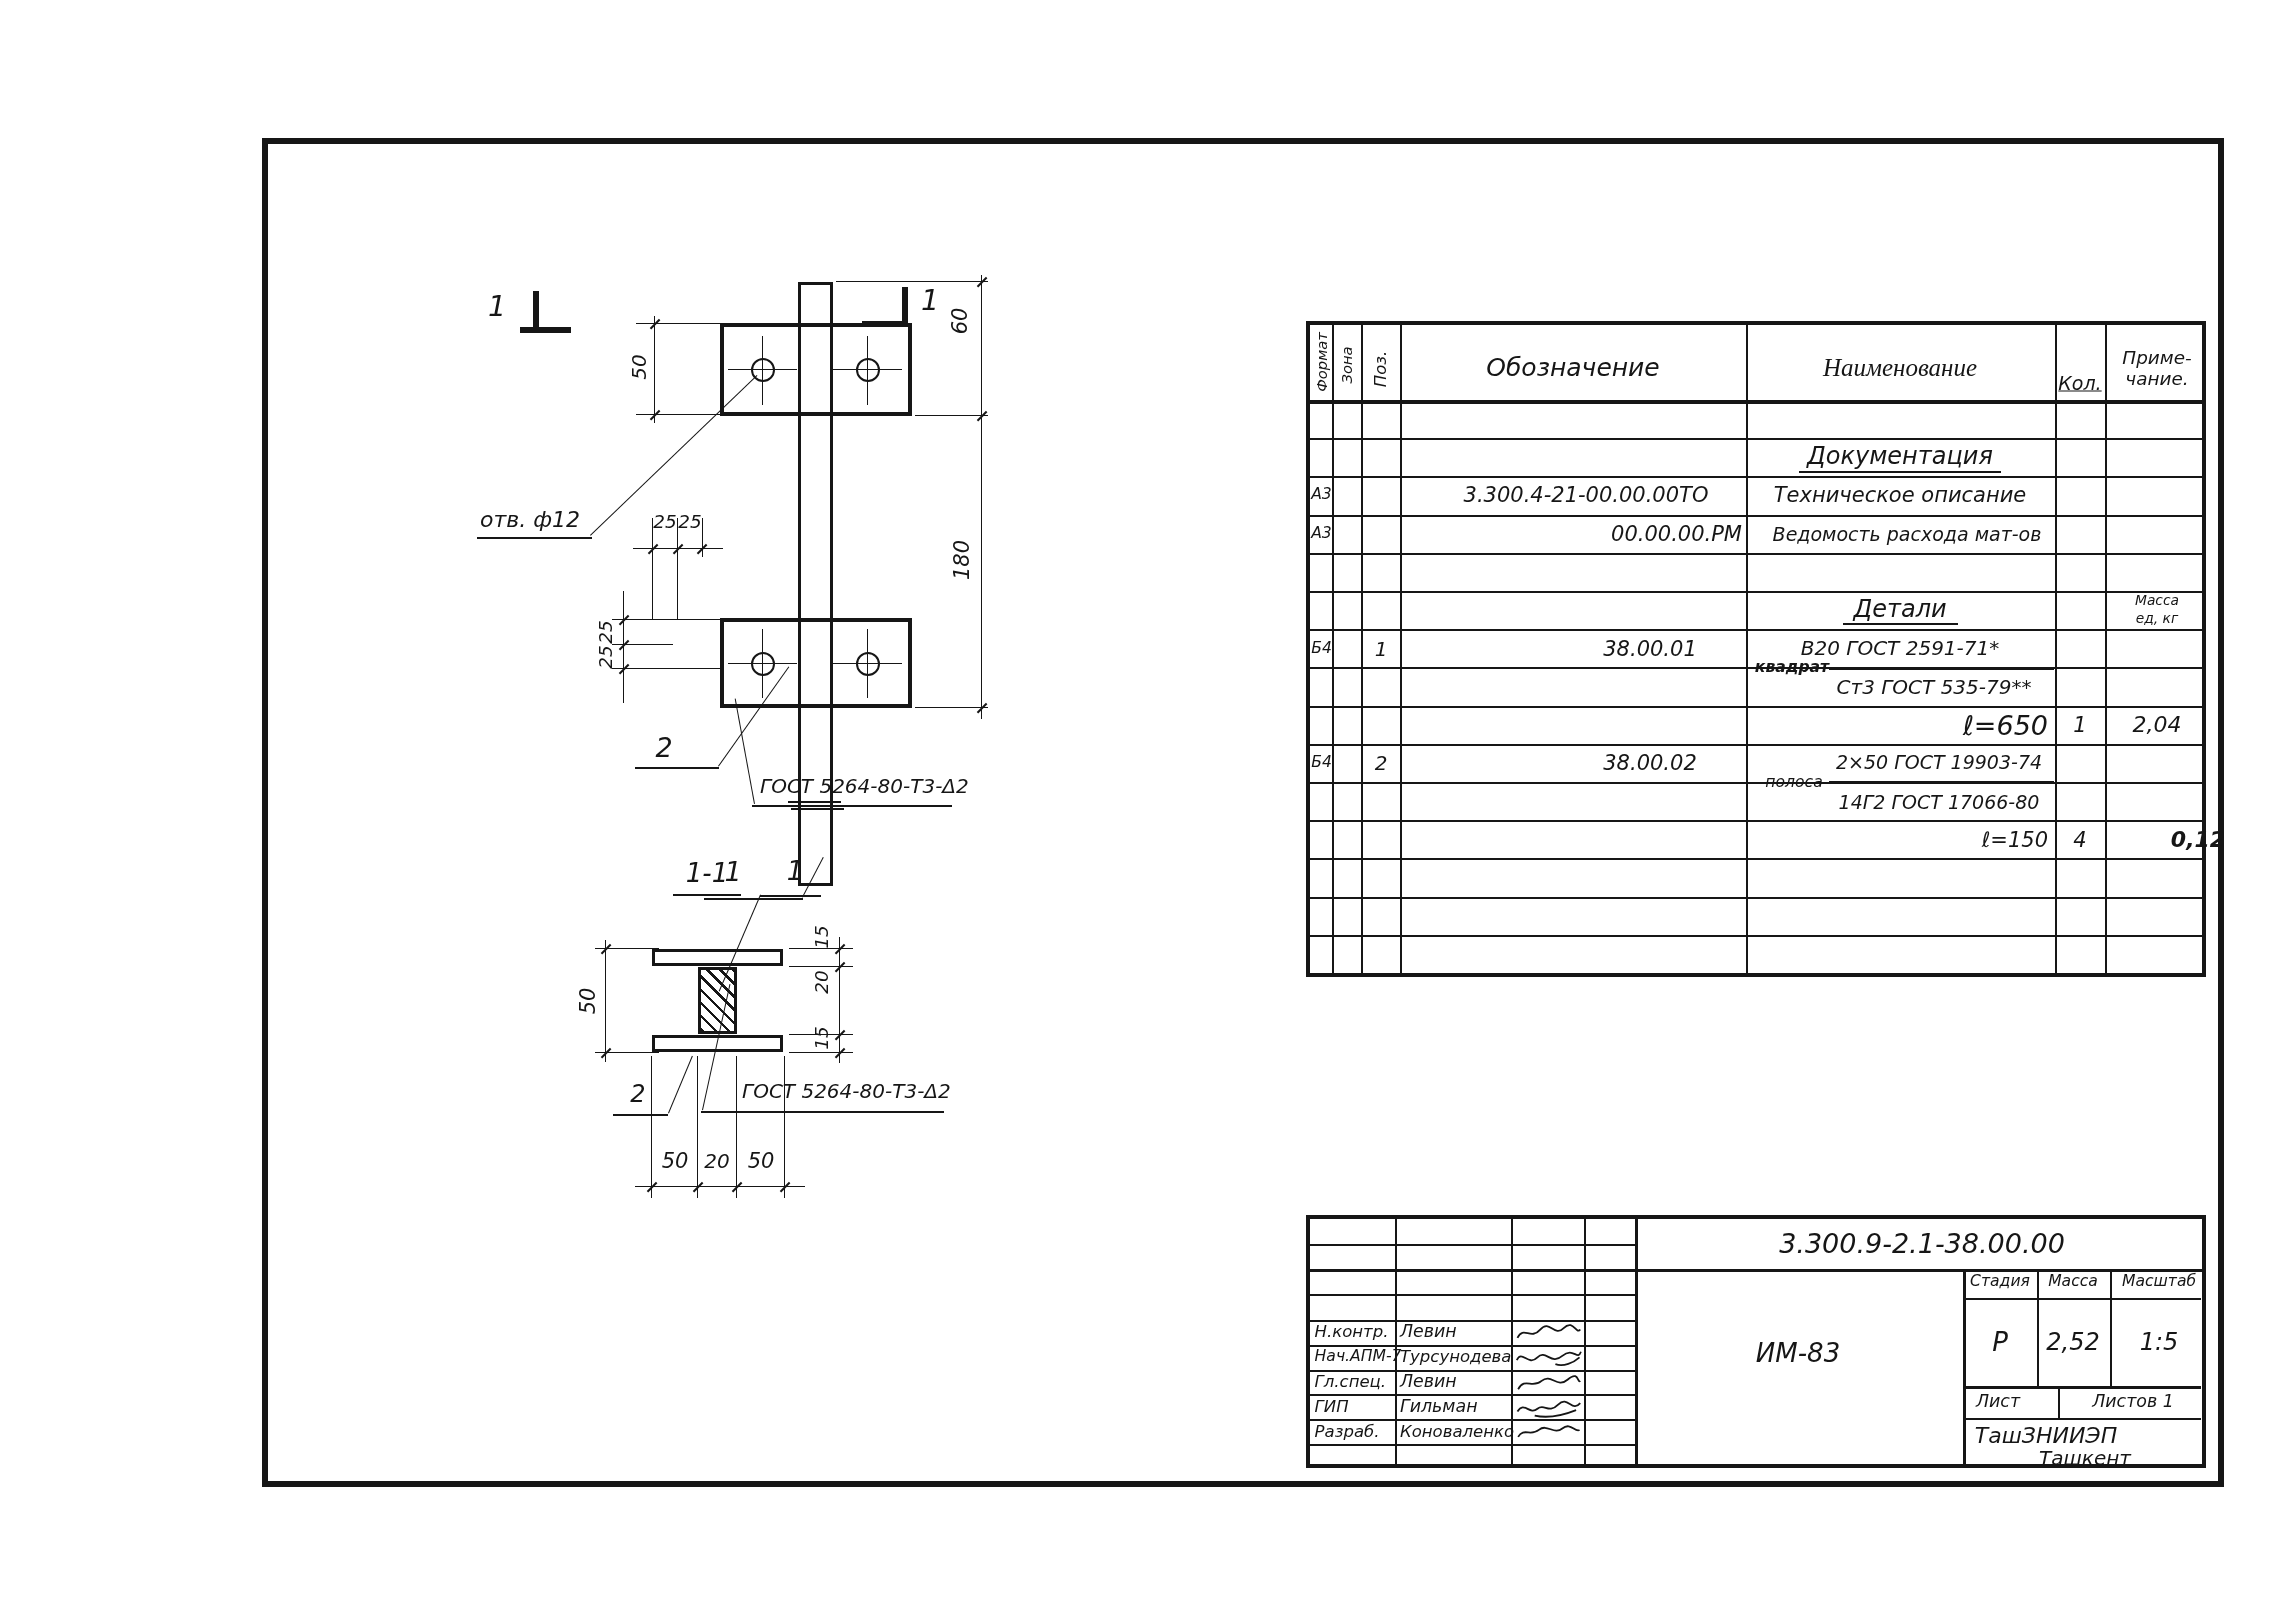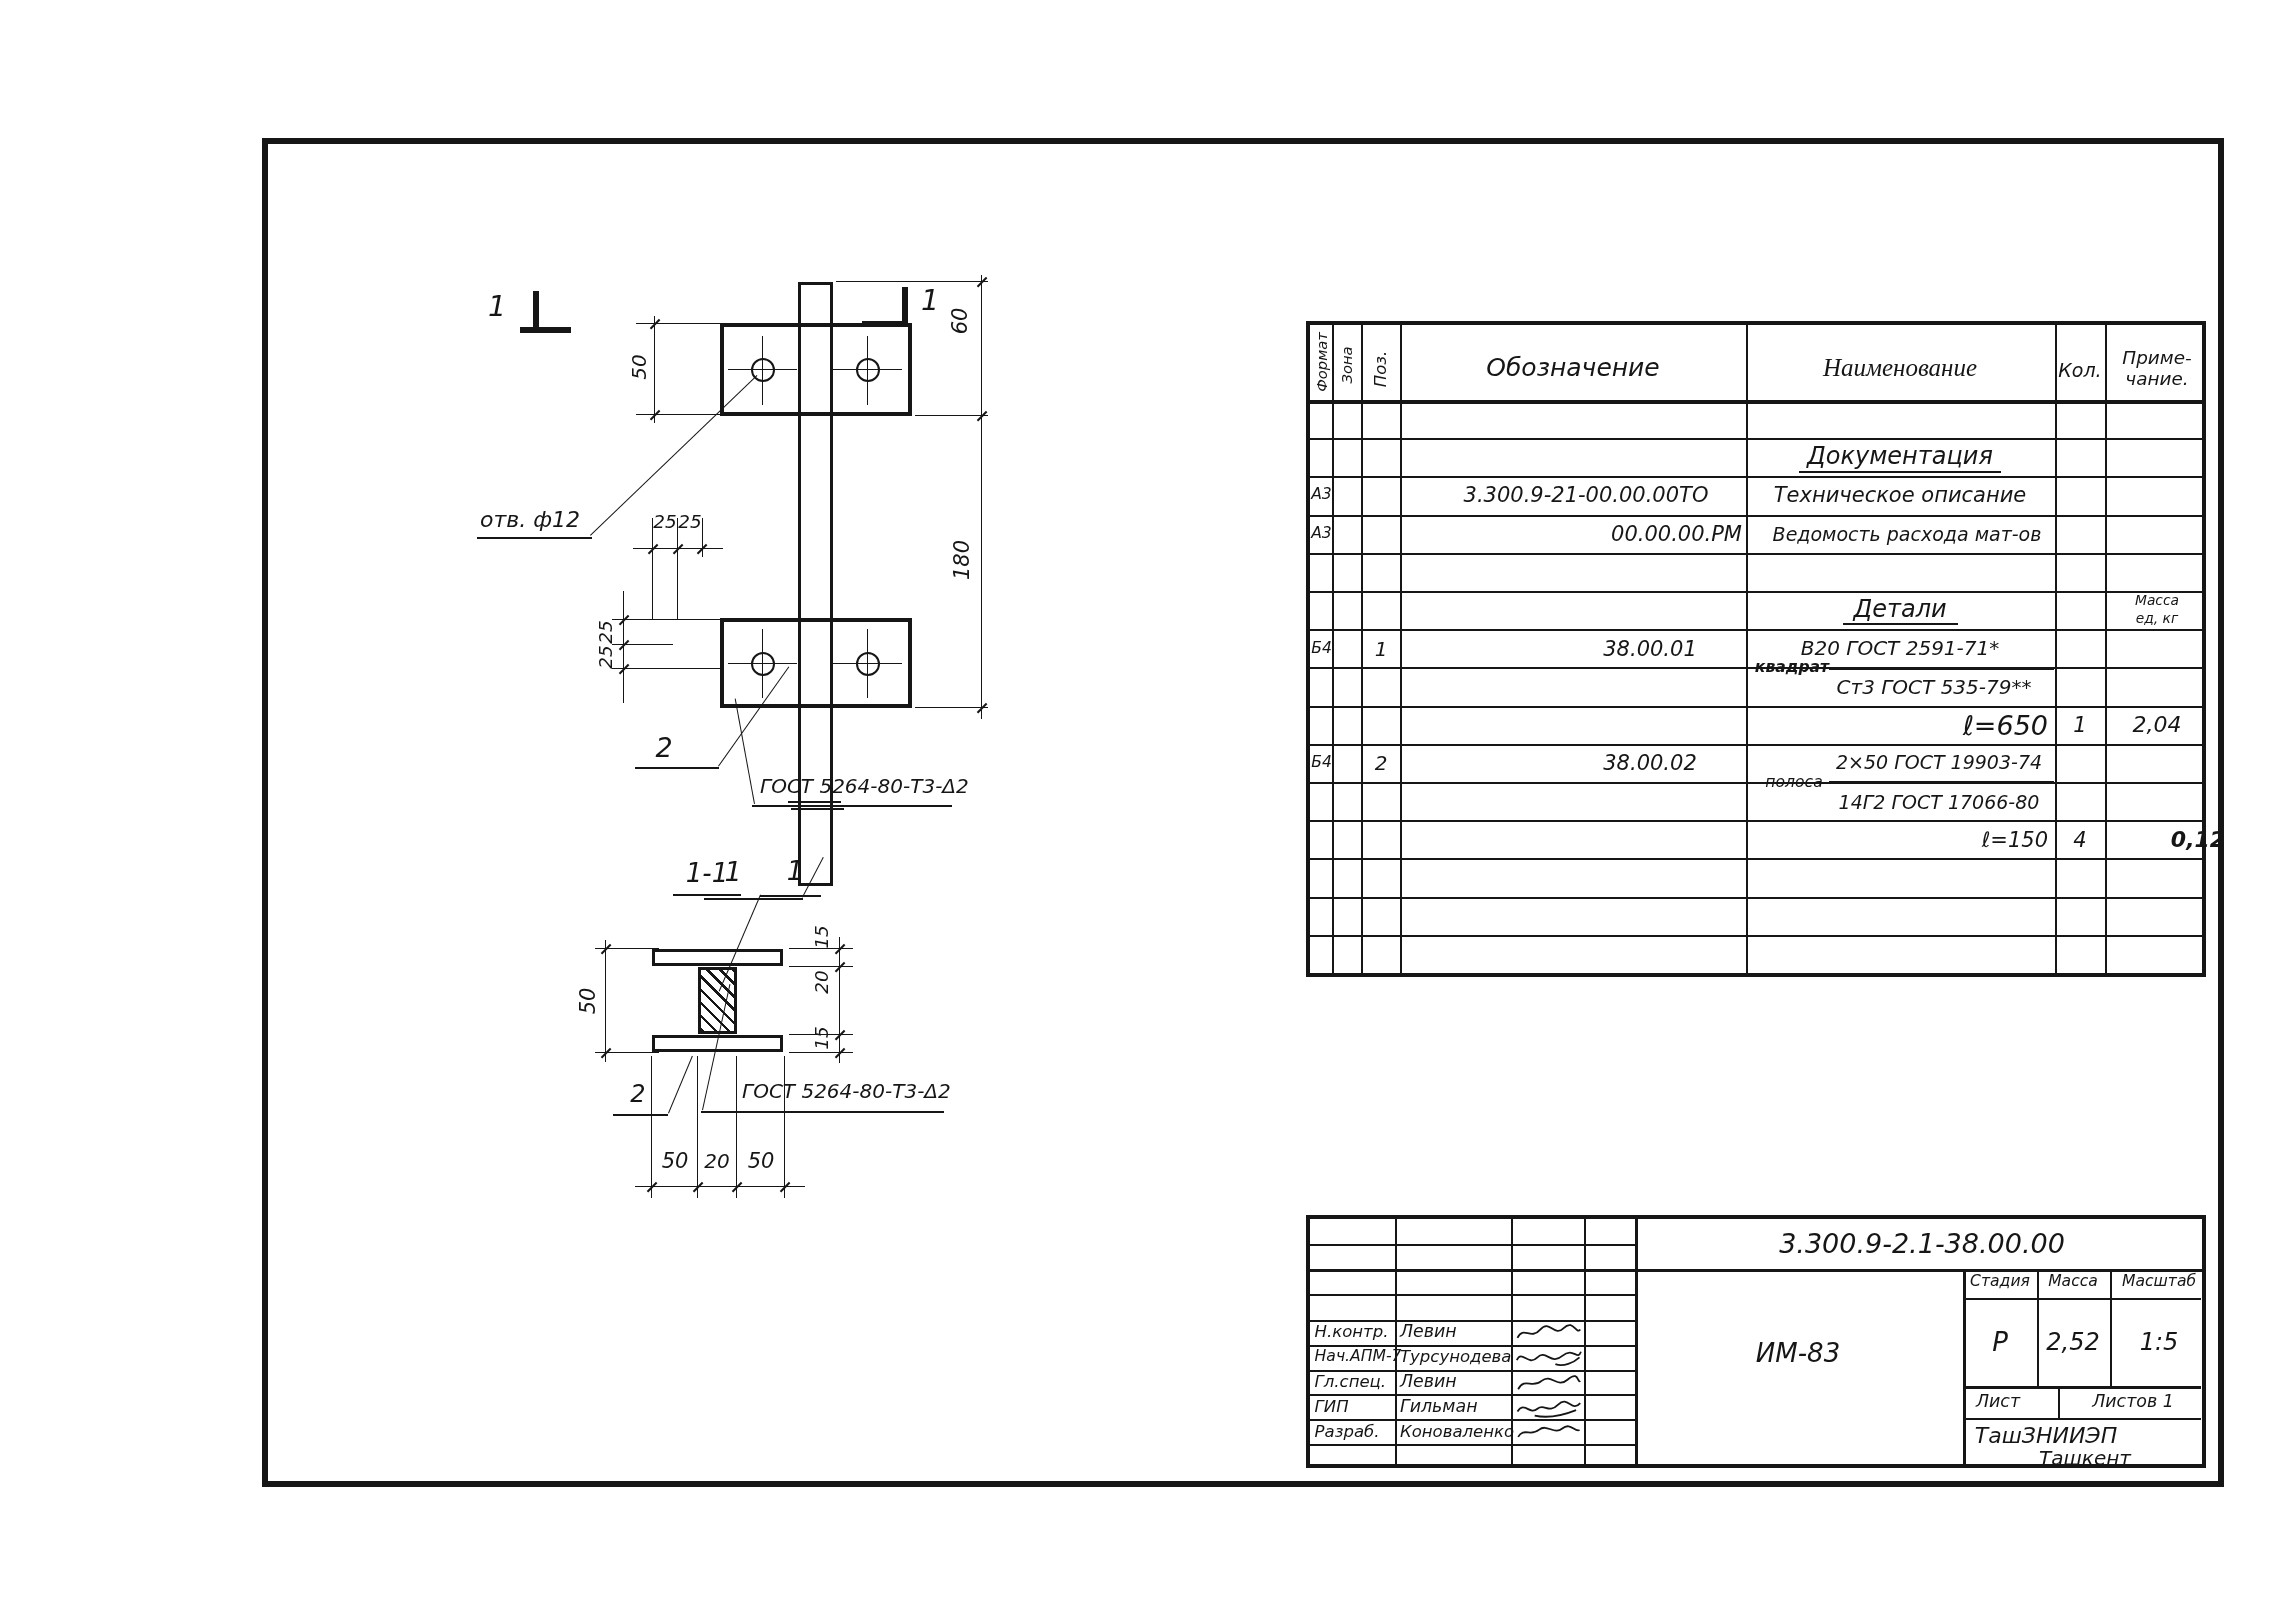--- a/index.html
+++ b/index.html
@@ -203,29 +203,29 @@
     <div class="hl" style="left:0;top:610px;width:892px;height:2.3px;"></div>
 
     <div class="hl" style="left:519px;top:342px;width:225px;height:3.2px;"></div>
     <div class="hl" style="left:519px;top:456px;width:225px;height:3.2px;"></div>
 
     <div class="rot" style="left:12px;top:37px;font-size:14.7px;">Формат</div>
     <div class="rot" style="left:37px;top:40px;font-size:14.7px;">Зона</div>
     <div class="rot" style="left:71px;top:44px;font-size:16.5px;">Поз.</div>
     <div class="t" style="left:263px;top:42px;font-size:25px;">Обозначение</div>
     <div class="t" style="left:590px;top:42px;font-size:25px;font-family:Liberation Serif, serif;">Наименование</div>
-    <div class="t" style="left:770px;top:45px;font-size:19px;">Кол.</div>
+    <div class="t" style="left:770px;top:58px;font-size:19px;text-decoration:underline;">Кол.</div>
     <div class="t" style="left:847px;top:33px;font-size:18.4px;">Приме-</div>
     <div class="t" style="left:847px;top:54px;font-size:18.4px;">чание.</div>
 
     <div class="t" style="left:590px;top:131px;font-size:24px;">Документация</div>
     <div class="hl" style="left:489px;top:146px;width:202px;height:2.3px;"></div>
 
     <div class="t" style="left:11.5px;top:170px;font-size:15.6px;">А3</div>
-    <div class="t" style="left:276px;top:170px;font-size:21px;">3.300.9-21-00.00.00ТО</div>
+    <div class="t" style="left:276px;top:170px;font-size:21px;">3.300.4-21-00.00.00ТО</div>
     <div class="t" style="left:590px;top:170px;font-size:21px;">Техническое описание</div>
 
     <div class="t" style="left:11.5px;top:209px;font-size:15.6px;">А3</div>
     <div class="tr" style="left:432px;top:209px;font-size:21px;">00.00.00.РМ</div>
     <div class="t" style="left:597px;top:209px;font-size:19px;">Ведомость расхода мат-ов</div>
 
     <div class="t" style="left:590px;top:284px;font-size:24px;">Детали</div>
     <div class="hl" style="left:533px;top:298px;width:115px;height:2.3px;"></div>
     <div class="t" style="left:847px;top:276px;font-size:13.8px;">Масса</div>
     <div class="t" style="left:847px;top:294px;font-size:13.8px;">ед, кг</div>

